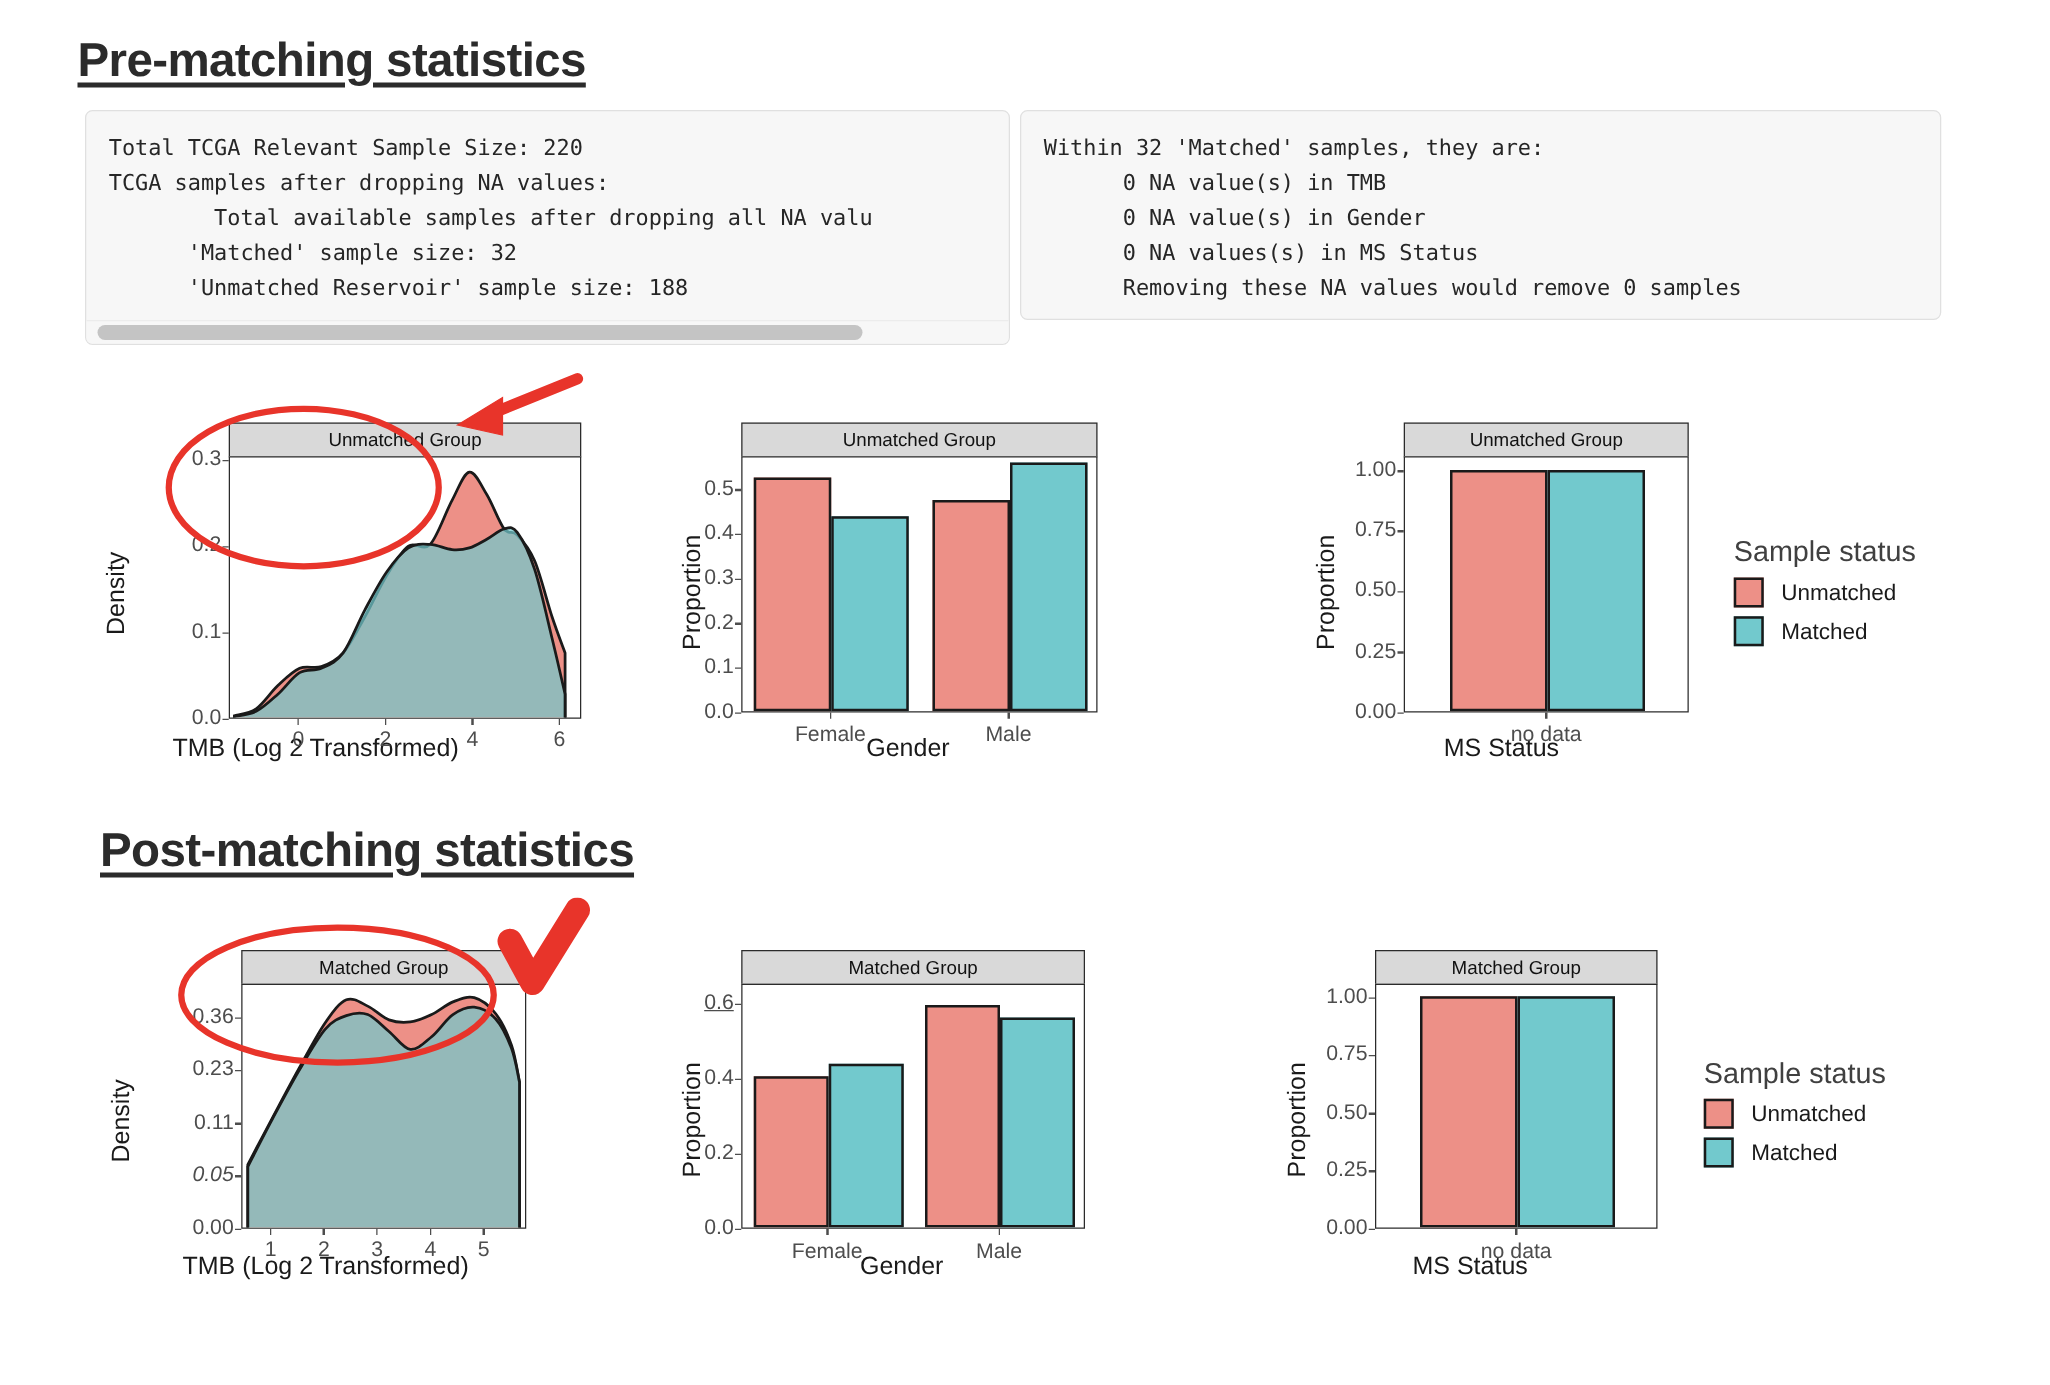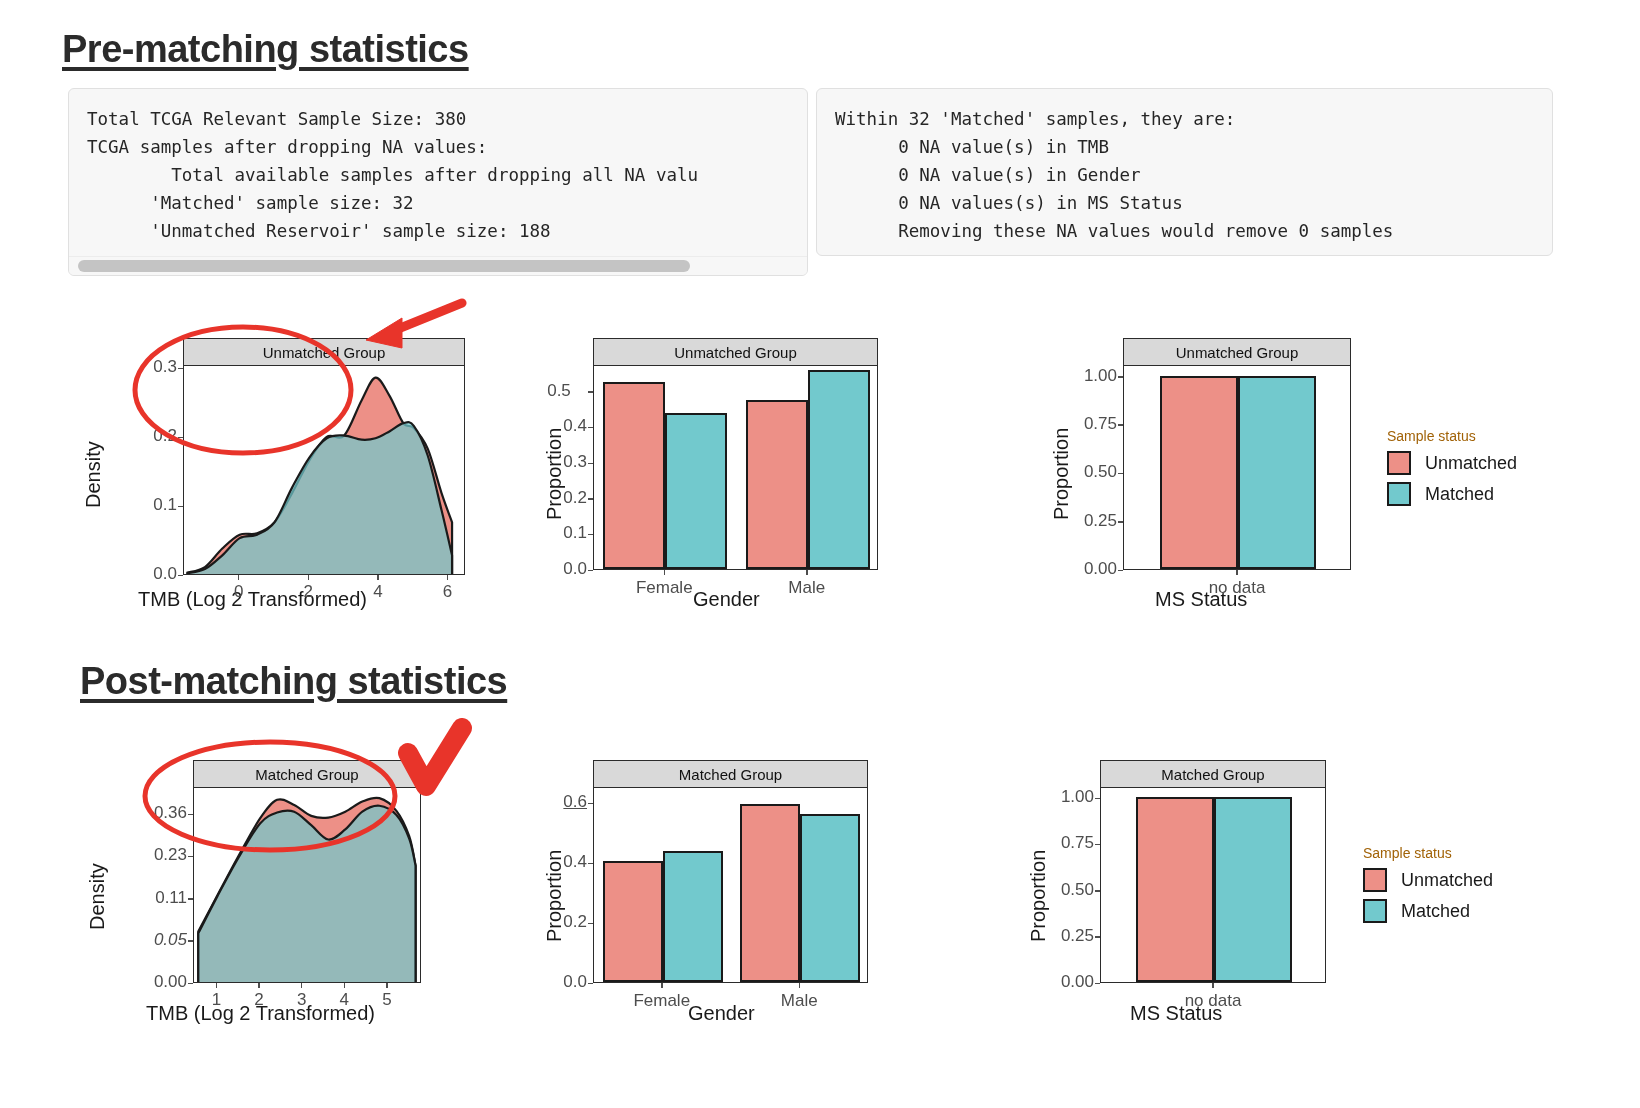--- a/index.html
+++ b/index.html
@@ -70,38 +70,38 @@
   .axis-title.y{transform-origin:0 0;transform:rotate(-90deg);}
   .tick-lab{
     position:absolute;font-size:17px;color:#4d4d4d;white-space:nowrap;
     text-align:right;
   }
   .tick-lab.x{text-align:center;}
   .tick-mark{position:absolute;background:#4d4d4d;}
 
   
   .legend{position:absolute;}
-  .legend-title{font-size:14px;color:#a16207;white-space:nowrap;}
+  .legend-title{font-size:23px;color:#404040;white-space:nowrap;}
   .legend-row{display:flex;align-items:center;margin-top:7px;}
   .legend-key{
     width:24px;height:24px;border:2px solid #1a1a1a;box-sizing:border-box;
   }
   .legend-lab{font-size:18px;color:#1a1a1a;margin-left:14px;white-space:nowrap;}
 
   .bar{position:absolute;border:2px solid #1a1a1a;box-sizing:border-box;}
 
   .annot{position:absolute;pointer-events:none;}
 </style>
 </head>
 <body>
 
 <div class="section-title" id="title-pre">Pre-matching statistics</div>
 
 <div class="console-box" id="console-left" style="left:68px;top:88px;width:740px;height:188px;">
-  <pre class="console-pre">Total TCGA Relevant Sample Size: 380
+  <pre class="console-pre">Total TCGA Relevant Sample Size: 220
 TCGA samples after dropping NA values:
         Total available samples after dropping all NA valu
       'Matched' sample size: 32
       'Unmatched Reservoir' sample size: 188</pre>
   <div class="scroll-track">
     <div class="scroll-thumb" style="width:612px;"></div>
   </div>
 </div>
 
 <div class="console-box" id="console-right" style="left:816px;top:88px;width:737px;height:168px;">
@@ -160,21 +160,21 @@
       <div class="tick-lab " style="left:-7px;top:229px;width:56px;">0.0</div>
       <div class="tick-mark" style="left:50px;top:239.5px;width:5px;height:1.5px;"></div>
       <div class="tick-lab " style="left:-7px;top:193.3478260869565px;width:56px;">0.1</div>
       <div class="tick-mark" style="left:50px;top:203.8478260869565px;width:5px;height:1.5px;"></div>
       <div class="tick-lab " style="left:-7px;top:157.69565217391303px;width:56px;">0.2</div>
       <div class="tick-mark" style="left:50px;top:168.19565217391303px;width:5px;height:1.5px;"></div>
       <div class="tick-lab " style="left:-7px;top:122.04347826086956px;width:56px;">0.3</div>
       <div class="tick-mark" style="left:50px;top:132.54347826086956px;width:5px;height:1.5px;"></div>
       <div class="tick-lab " style="left:-7px;top:86.39130434782606px;width:56px;">0.4</div>
       <div class="tick-mark" style="left:50px;top:96.89130434782606px;width:5px;height:1.5px;"></div>
-      <div class="tick-lab " style="left:-7px;top:50.739130434782595px;width:56px;text-align:center;">0.5</div>
+      <div class="tick-lab " style="left:-7px;top:50.739130434782595px;width:56px;">0.5</div>
       <div class="tick-mark" style="left:50px;top:61.239130434782595px;width:5px;height:1.5px;"></div>
       <div class="tick-lab x" style="left:66.25px;top:248px;width:120px;">Female</div>
       <div class="tick-mark" style="left:125.5px;top:240px;width:1.5px;height:5px;"></div>
       <div class="tick-lab x" style="left:208.75px;top:248px;width:120px;">Male</div>
       <div class="tick-mark" style="left:268px;top:240px;width:1.5px;height:5px;"></div>
     </div>
 </div>
 
 <div class="plot" id="plot-pre-ms" style="left:1045px;top:330px;width:310px;height:290px;">
   <div class="strip" style="left:78px;top:8px;width:228px;height:28px;">Unmatched Group</div>

